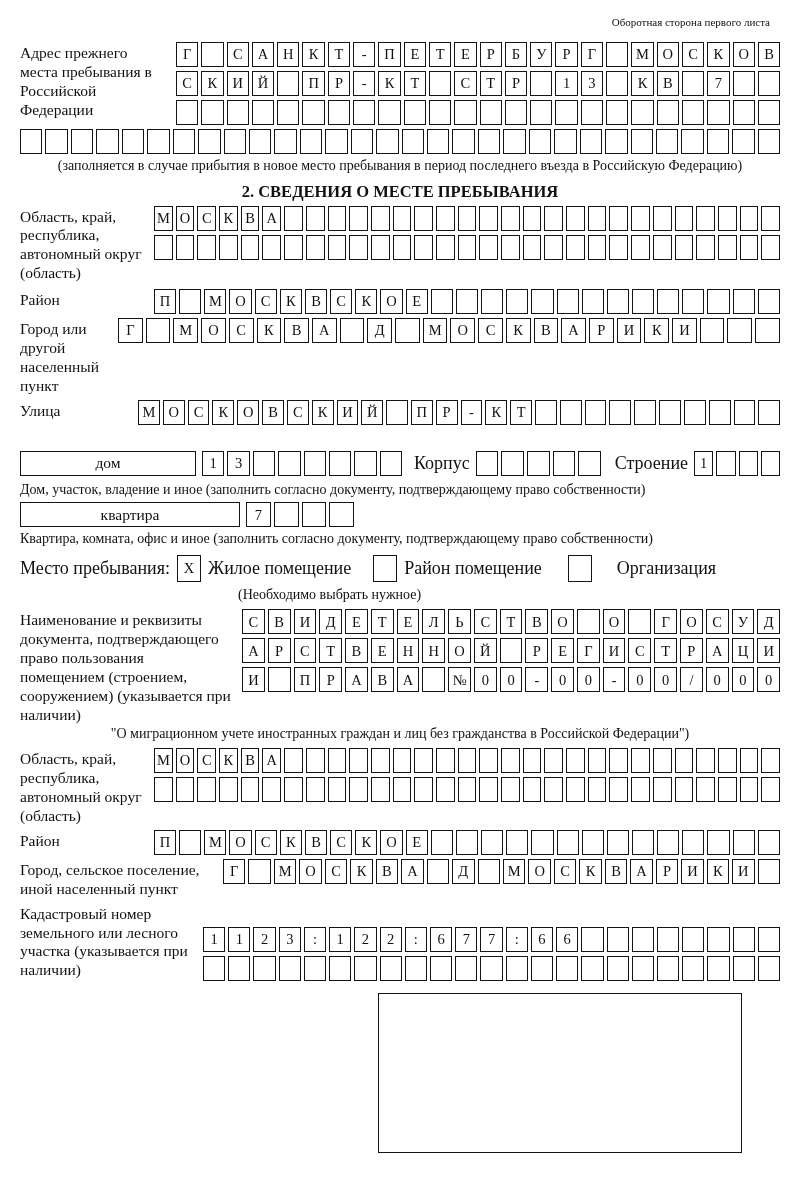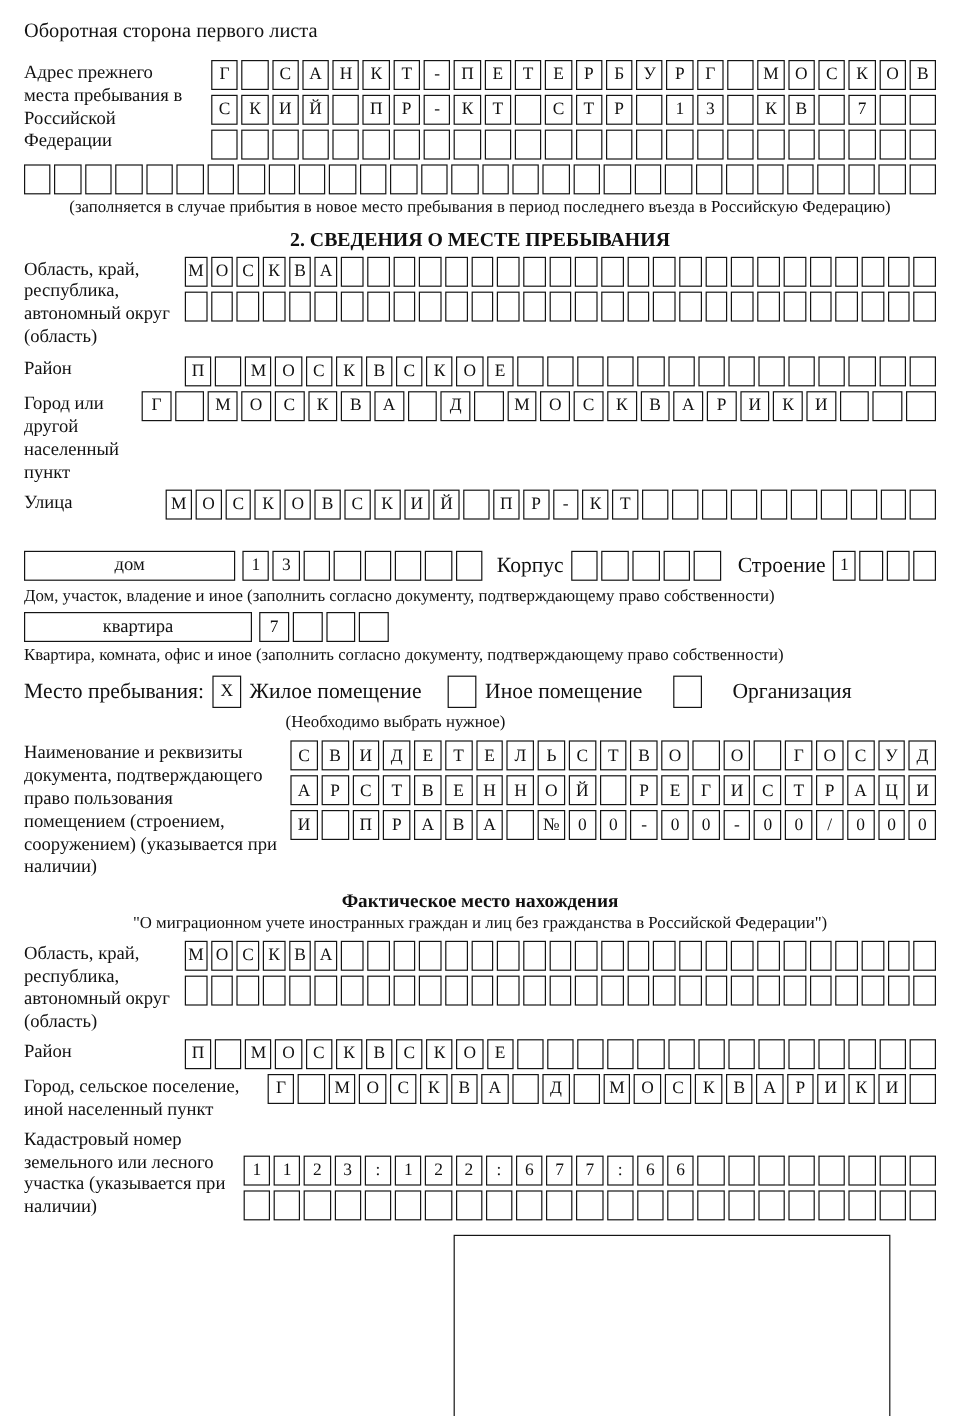--- a/index.html
+++ b/index.html
@@ -2,21 +2,21 @@
 <html><head>
 <meta charset="utf-8">
 <style>
   html,body{margin:0;padding:0;background:#fff;}
   .page{
     width:800px;height:1180px;box-sizing:border-box;
     padding:16px 20px 10px 20px;
     font-family:"Liberation Serif","DejaVu Serif",serif;
     color:#111;background:#fff;overflow:hidden;position:relative;
   }
-  .top-note{text-align:left;font-size:17px;padding-right:10px;}
+  .top-note{text-align:right;font-size:11px;padding-right:10px;}
   .frow{display:flex;align-items:flex-start;margin-top:4px;}
   .lbl{font-size:15.5px;line-height:1.22;flex:0 0 auto;padding-top:2px;}
   .rows{flex:1 1 auto;display:flex;flex-direction:column;gap:4px;}
   .cellrow{display:flex;gap:3px;height:25px;}
   .cell{
     flex:1 1 0;border:1.7px solid #141414;background:#fff;
     display:flex;align-items:center;justify-content:center;
     font-size:14.5px;line-height:1;overflow:hidden;
   }
   .note{font-size:14px;line-height:1.25;margin-top:3px;}
@@ -351,37 +351,37 @@
     <div class="cellrow" style="flex:1;">
         <span class="cell">1</span>
         <span class="cell"></span>
         <span class="cell"></span>
         <span class="cell"></span>
       </div>
   </div>
   <div class="note">Дом, участок, владение и иное (заполнить согласно документу, подтверждающему право собственности)</div>
 
   <div class="frow" style="align-items:center;">
-    <div class="wbox" style="width:190px;">квартира</div>
+    <div class="wbox" style="width:220px;">квартира</div>
     <div class="gap2"></div>
     <div class="cellrow" style="width:108px;">
         <span class="cell">7</span>
         <span class="cell"></span>
         <span class="cell"></span>
         <span class="cell"></span>
       </div>
   </div>
   <div class="note">Квартира, комната, офис и иное (заполнить согласно документу, подтверждающему право собственности)</div>
 
   <div class="frow" style="align-items:center;margin-top:6px;">
     <div class="inline-lbl">Место пребывания:</div>
     <span class="chk">X</span>
     <div class="inline-lbl">Жилое помещение</div>
     <span class="chk" style="margin-left:22px;"></span>
-    <div class="inline-lbl">Иное помещение</div>
+    <div class="inline-lbl">Район помещение</div>
     <span class="chk" style="margin-left:26px;"></span>
     <div class="inline-lbl" style="margin-left:18px;">Организация</div>
   </div>
   <div class="note" style="margin-left:218px;">(Необходимо выбрать нужное)</div>
 
   <div class="frow" style="margin-top:6px;">
     <div class="lbl" style="width:212px;padding-right:10px;">Наименование и реквизиты документа, подтверждающего право пользования помещением (строением, сооружением) (указывается при наличии)</div>
     <div class="rows">
       <div class="cellrow">
           <span class="cell">С</span>
@@ -448,21 +448,20 @@
           <span class="cell">0</span>
           <span class="cell">0</span>
           <span class="cell">/</span>
           <span class="cell">0</span>
           <span class="cell">0</span>
           <span class="cell">0</span>
         </div>
     </div>
   </div>
 
-  <div class="h3">Фактическое место нахождения</div>
   <div class="note center" style="margin-top:0;">"О миграционном учете иностранных граждан и лиц без гражданства в Российской Федерации")</div>
 
   <div class="frow" style="margin-top:6px;">
     <div class="lbl" style="width:126px;padding-right:8px;">Область, край, республика, автономный округ (область)</div>
     <div class="rows">
       <div class="cellrow">
           <span class="cell">М</span>
           <span class="cell">О</span>
           <span class="cell">С</span>
           <span class="cell">К</span>

